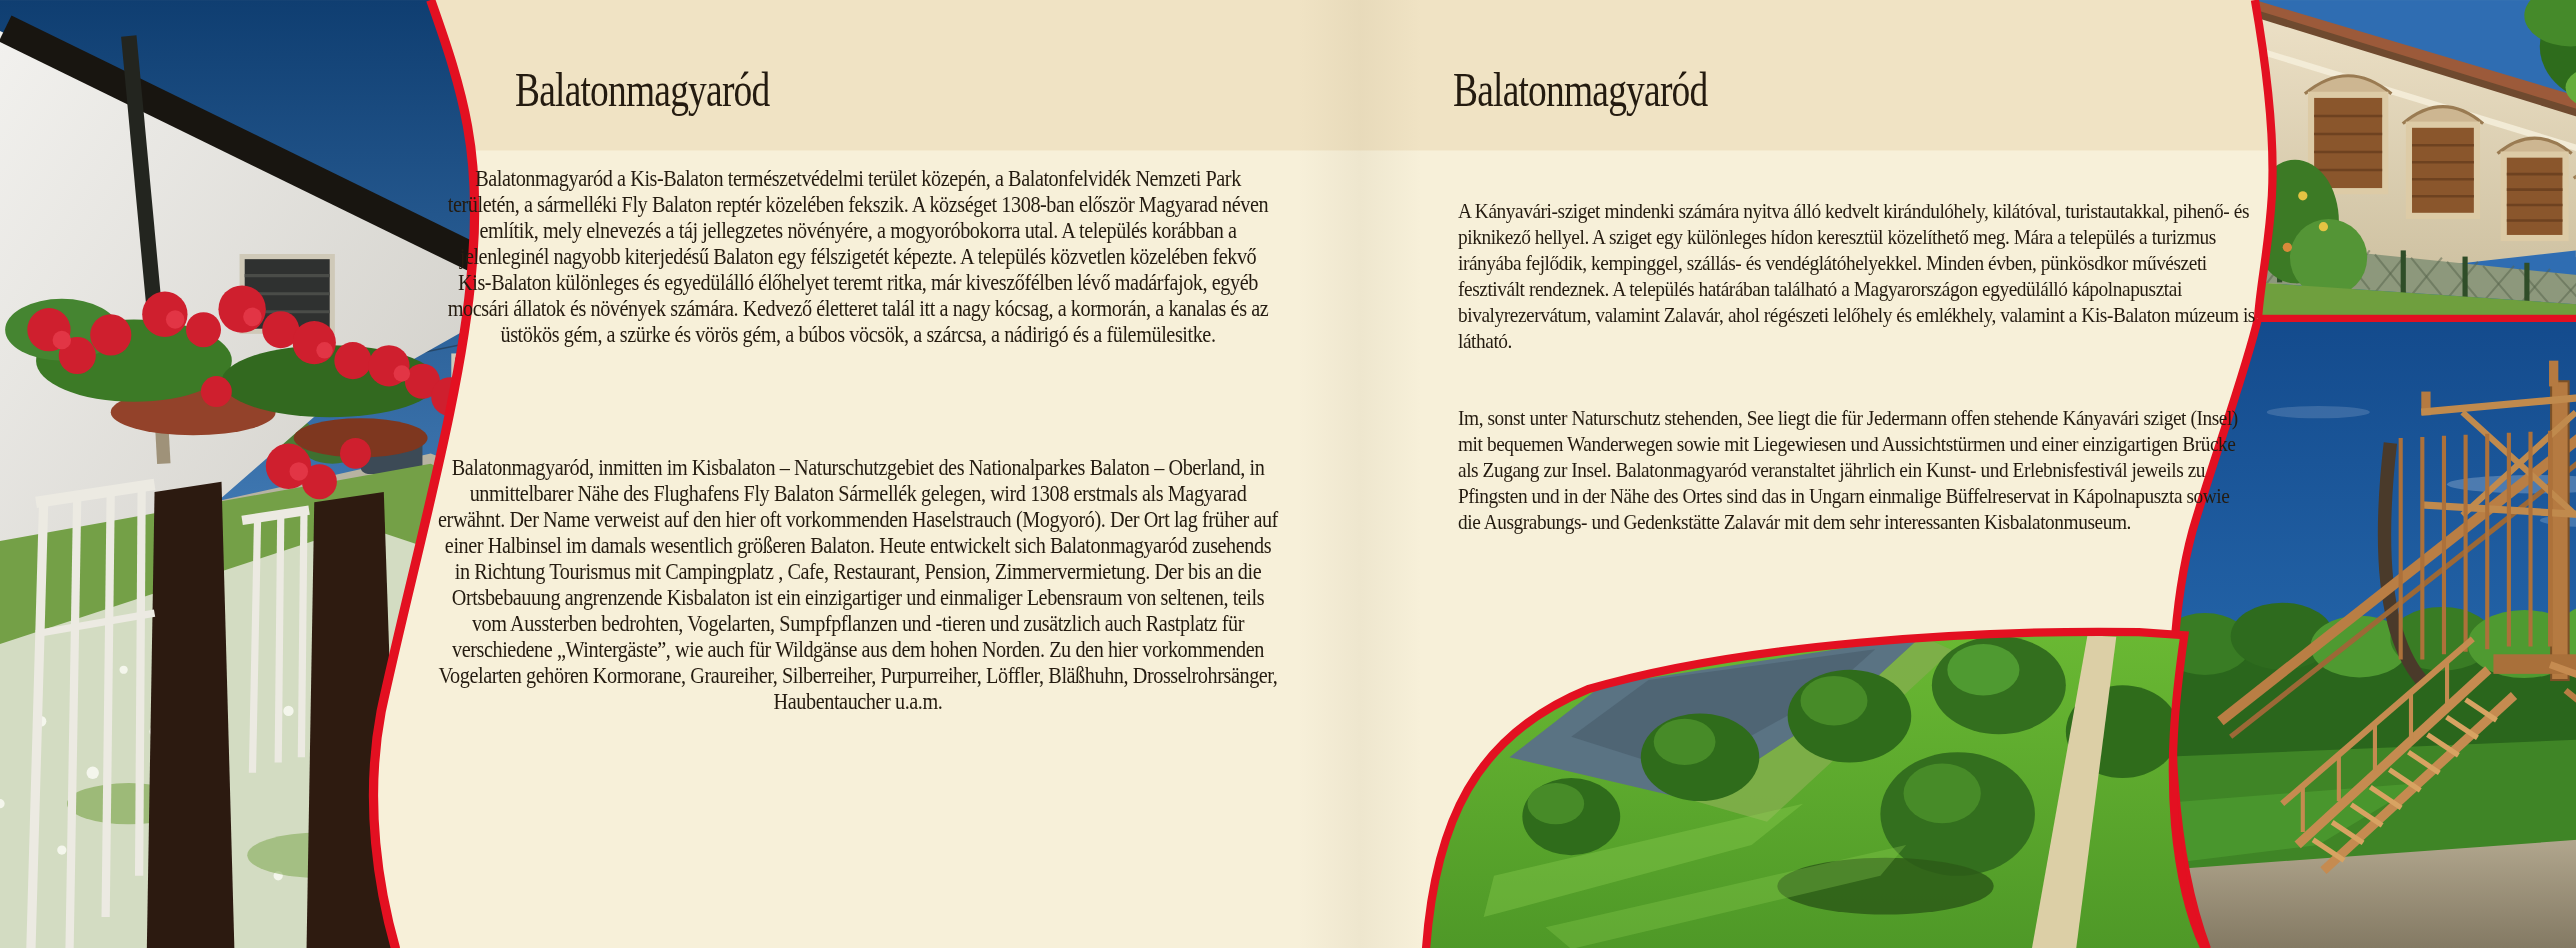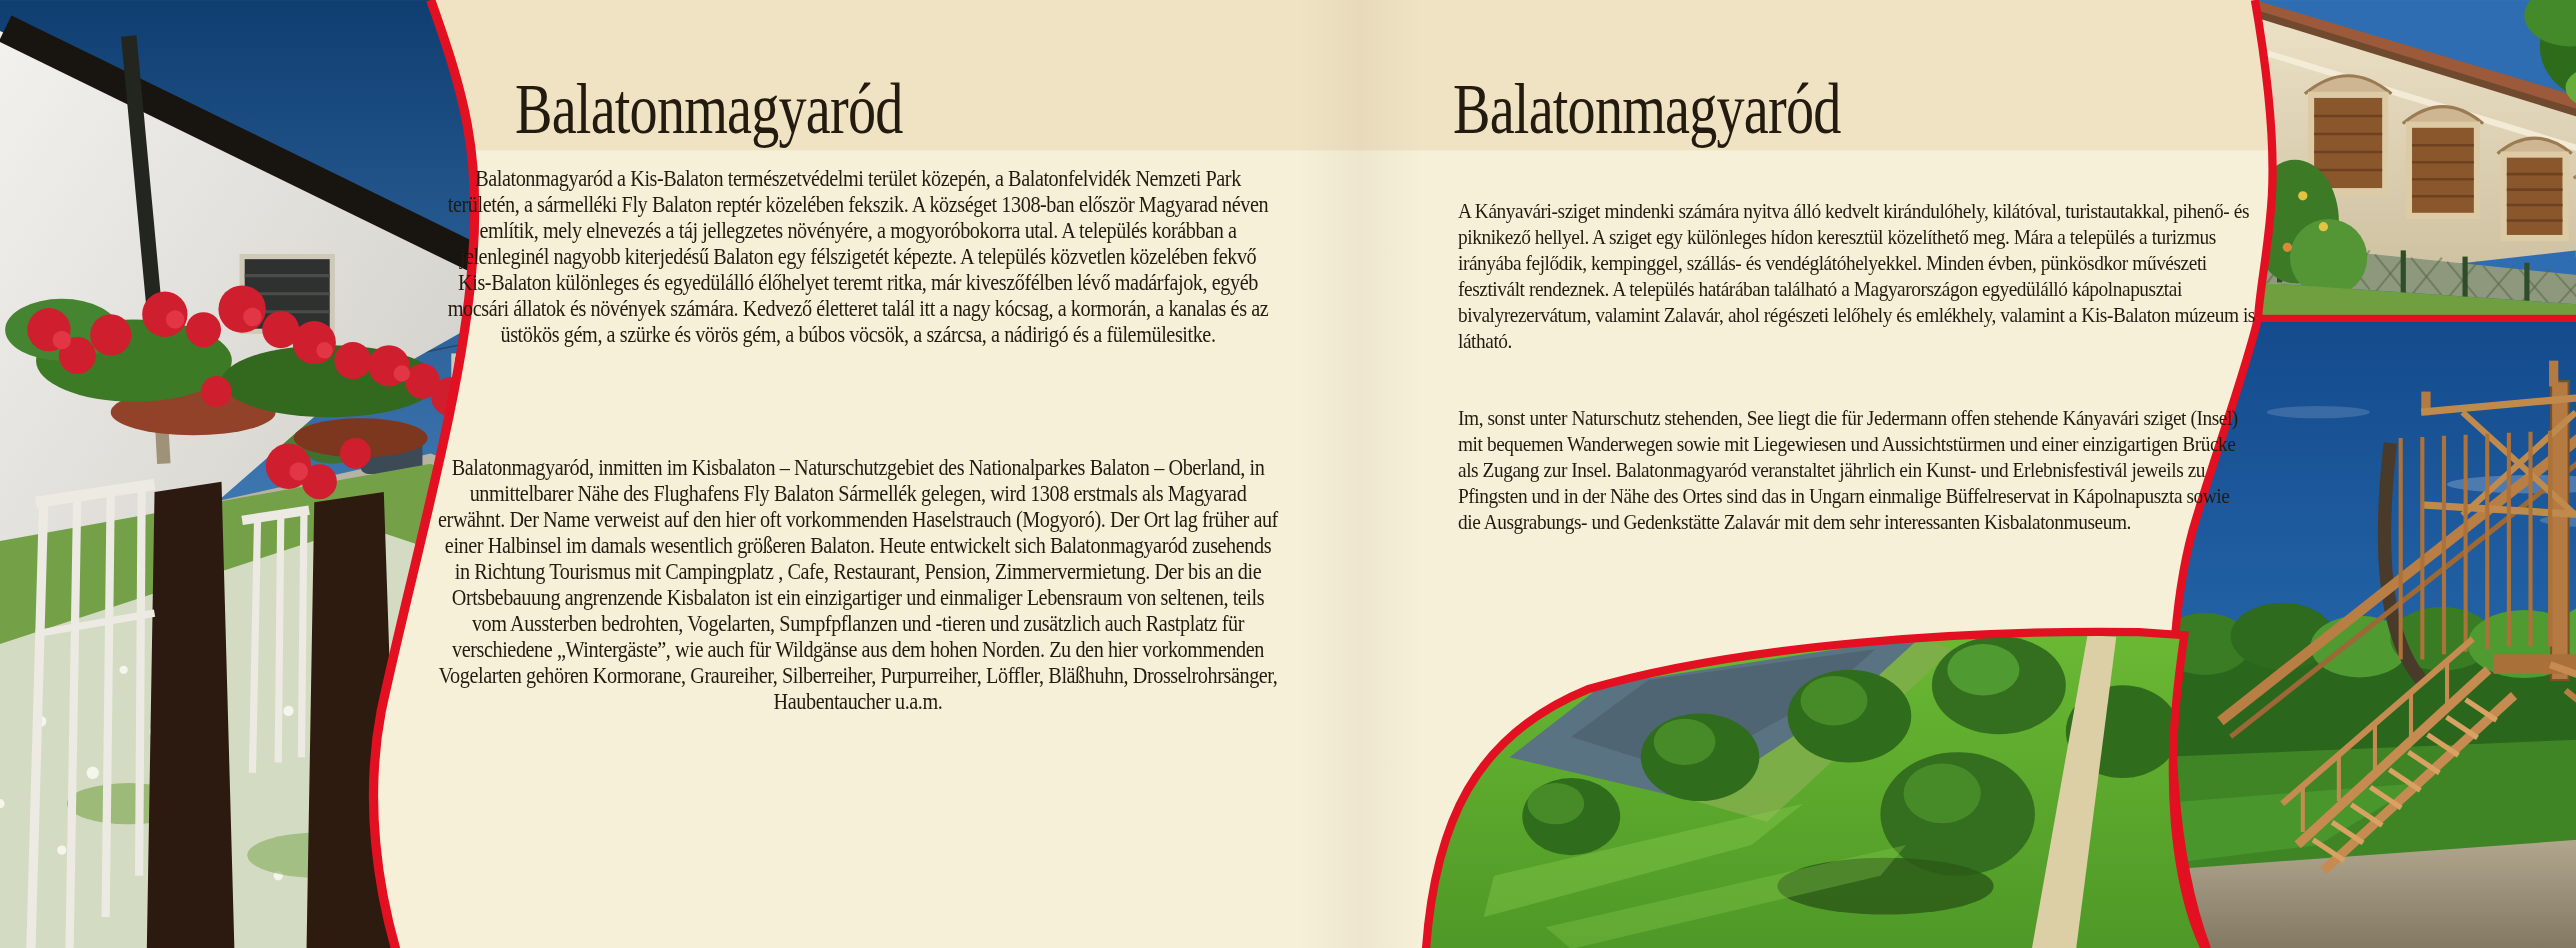--- a/index.html
+++ b/index.html
@@ -6,21 +6,21 @@
   body{
     width:2649px;height:949px;position:relative;overflow:hidden;
     background:var(--cream,#f7f0d9);
     font-family:"Liberation Serif","DejaVu Serif",serif;
     color:var(--text,#241b10);
   }
   #art{position:absolute;left:0;top:0;width:2649px;height:949px;}
   .red-line{stroke:var(--accent-red,#e31021);fill:none;}
   .red-fill{fill:var(--accent-red,#e31021);}
   .page-title{
-    position:absolute;top:73px;line-height:1;font-size:72px;
+    position:absolute;top:66px;line-height:1;font-size:48px;
     letter-spacing:-1px;white-space:nowrap;
   }
   .page-title>span{display:inline-block;transform:scaleX(0.78);transform-origin:0 0;}
   .para{
     position:absolute;font-size:23px;line-height:26px;letter-spacing:-0.5px;
     transform:scaleX(0.88);
   }
   .para.centered{text-align:center;transform-origin:50% 0;}
   .para.leftcol1{left:389px;top:166px;width:938px;}
   .para.leftcol2{left:379px;top:455px;width:958px;}

